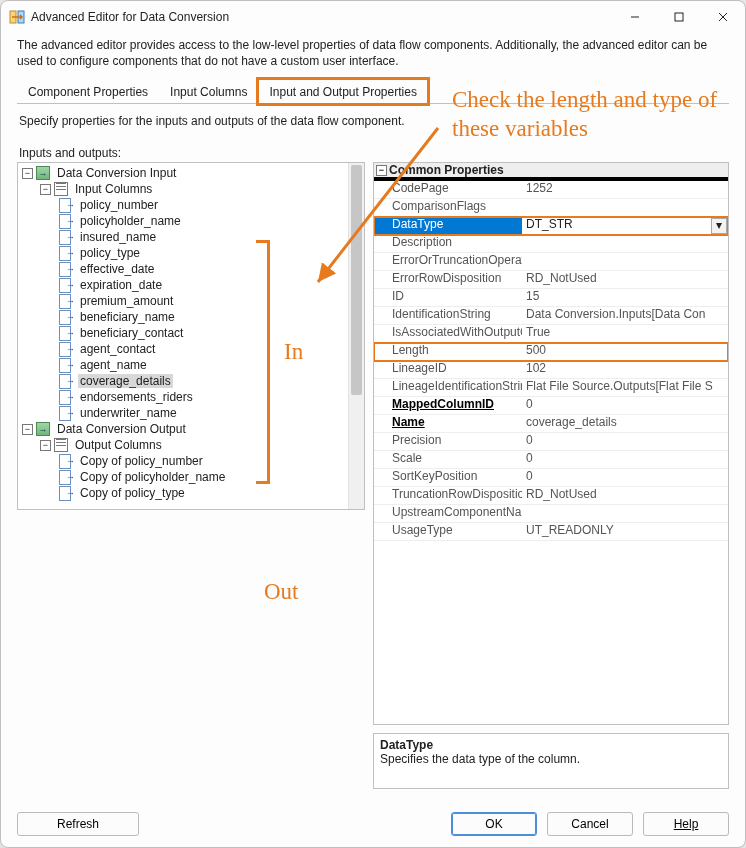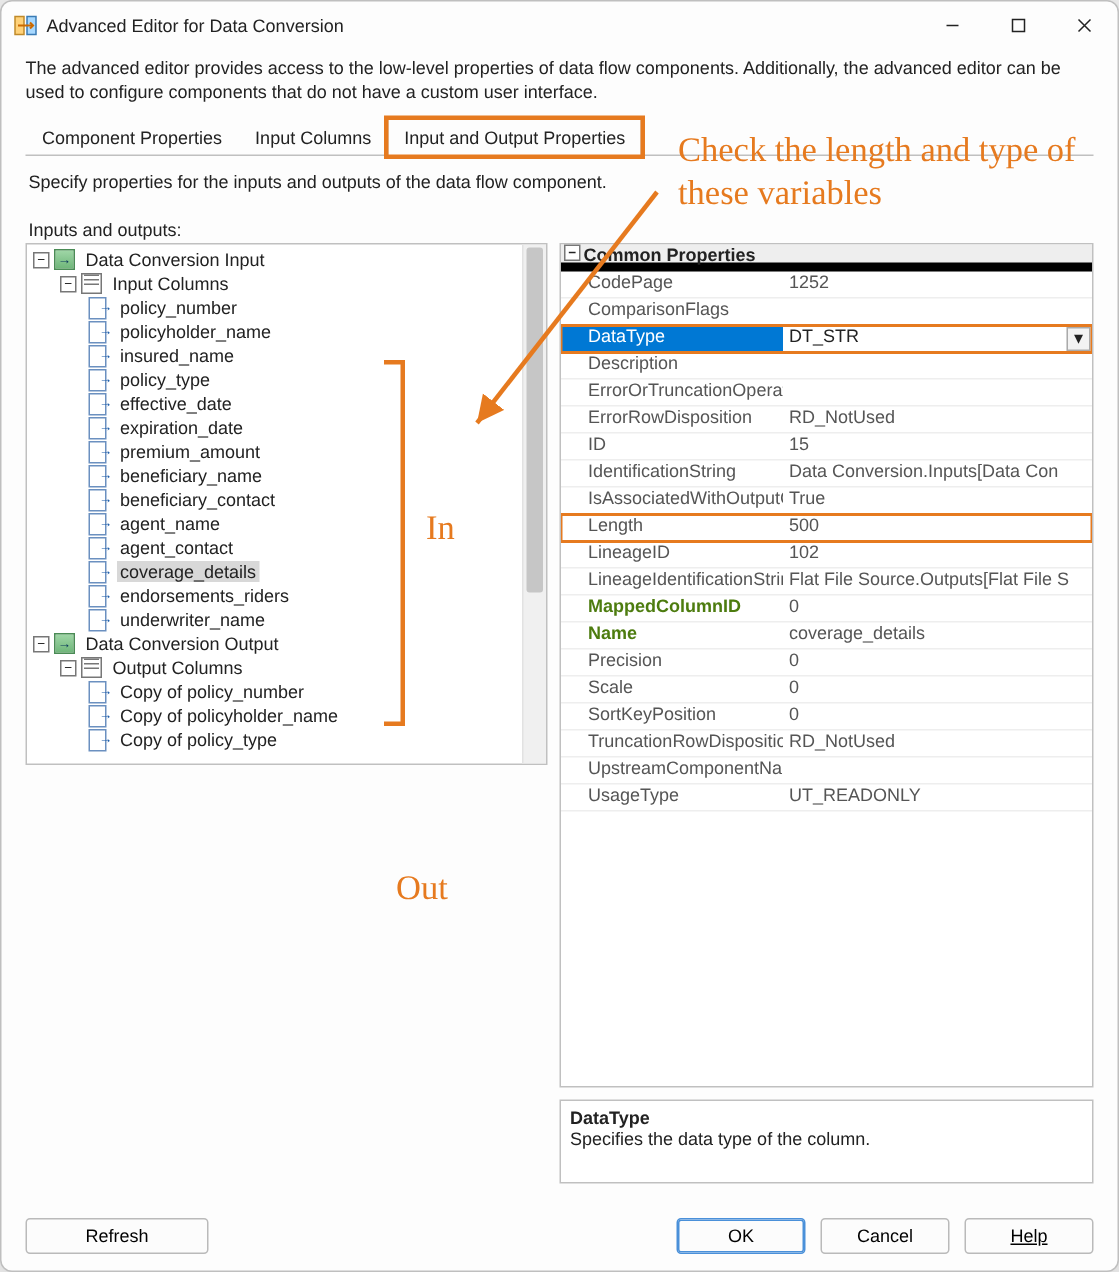--- a/index.html
+++ b/index.html
@@ -65,26 +65,26 @@
   .btn{height:26px;border:1px solid #bababa;background:#fcfcfc;border-radius:3px;cursor:pointer;font:inherit;}
   .btn:disabled{color:#999;}
   .btn u{text-decoration:underline;}
   
   .vsb{position:absolute;right:0;top:0;bottom:0;width:16px;background:#f0f0f0;border-left:1px solid #e2e2e2;}
   .vsb .thumb{position:absolute;left:2px;right:2px;top:2px;height:230px;background:#c6c6c6;border-radius:2px;}
 
   
   .propcol{flex:1;display:flex;flex-direction:column;min-width:0;}
   .propgrid{flex:1;border:1px solid var(--border);background:#fff;display:flex;flex-direction:column;min-height:0;}
-  .catrow{display:flex;height:18px;background:#eeeeee;font-weight:600;padding-left:2px;border-bottom:6px solid #000000;}
+  .catrow{display:flex;align-items:center;height:18px;background:#eeeeee;font-weight:600;padding-left:2px;border-bottom:4px solid #000000;}
   .catrow .tw{background:#fff;}
   .grid{flex:1;overflow:hidden;}
   .prow{display:flex;height:18px;border-bottom:1px solid #eee;}
   .pname{flex:0 0 148px;padding-left:18px;white-space:nowrap;overflow:hidden;text-overflow:clip;color:#555;}
-  .pname.bold{font-weight:600;color:#4d7c0f;}
+  .pname.bold{font-weight:600;color:#000000;text-decoration:underline;}
   .pval{flex:1;padding-left:4px;white-space:nowrap;overflow:hidden;color:#555;}
   .prow.sel{background:var(--accent);}
   .prow.sel .pname{color:#fff;}
   .prow.sel .pval{background:#fff;color:#222;}
   .prow.sel .dd{display:inline-block;}
   .dd{display:none;float:right;width:16px;height:16px;margin:1px 1px 0 0;border:1px solid #aaa;background:#f3f3f3;text-align:center;line-height:12px;}
   .descbox{border:1px solid var(--border);background:#fff;margin-top:8px;padding:4px 6px 10px 6px;min-height:56px;}
   .descbox .dt{font-weight:700;}
 
   .orangebox{outline:2px solid var(--orange);outline-offset:-1px;}
@@ -216,27 +216,27 @@
                           </li>
                           <li>
                             <div class="row">
                               <span class="icon col"></span>
                               <span class="lbl">beneficiary_contact</span>
                             </div>
                           </li>
                           <li>
                             <div class="row">
                               <span class="icon col"></span>
+                              <span class="lbl">agent_contact</span>
+                            </div>
+                          </li>
+                          <li>
+                            <div class="row">
+                              <span class="icon col"></span>
                               <span class="lbl">agent_name</span>
-                            </div>
-                          </li>
-                          <li>
-                            <div class="row">
-                              <span class="icon col"></span>
-                              <span class="lbl">agent_contact</span>
                             </div>
                           </li>
                           <li>
                             <div class="row">
                               <span class="icon col"></span>
                               <span class="lbl sel">coverage_details</span>
                             </div>
                           </li>
                           <li>
                             <div class="row">

